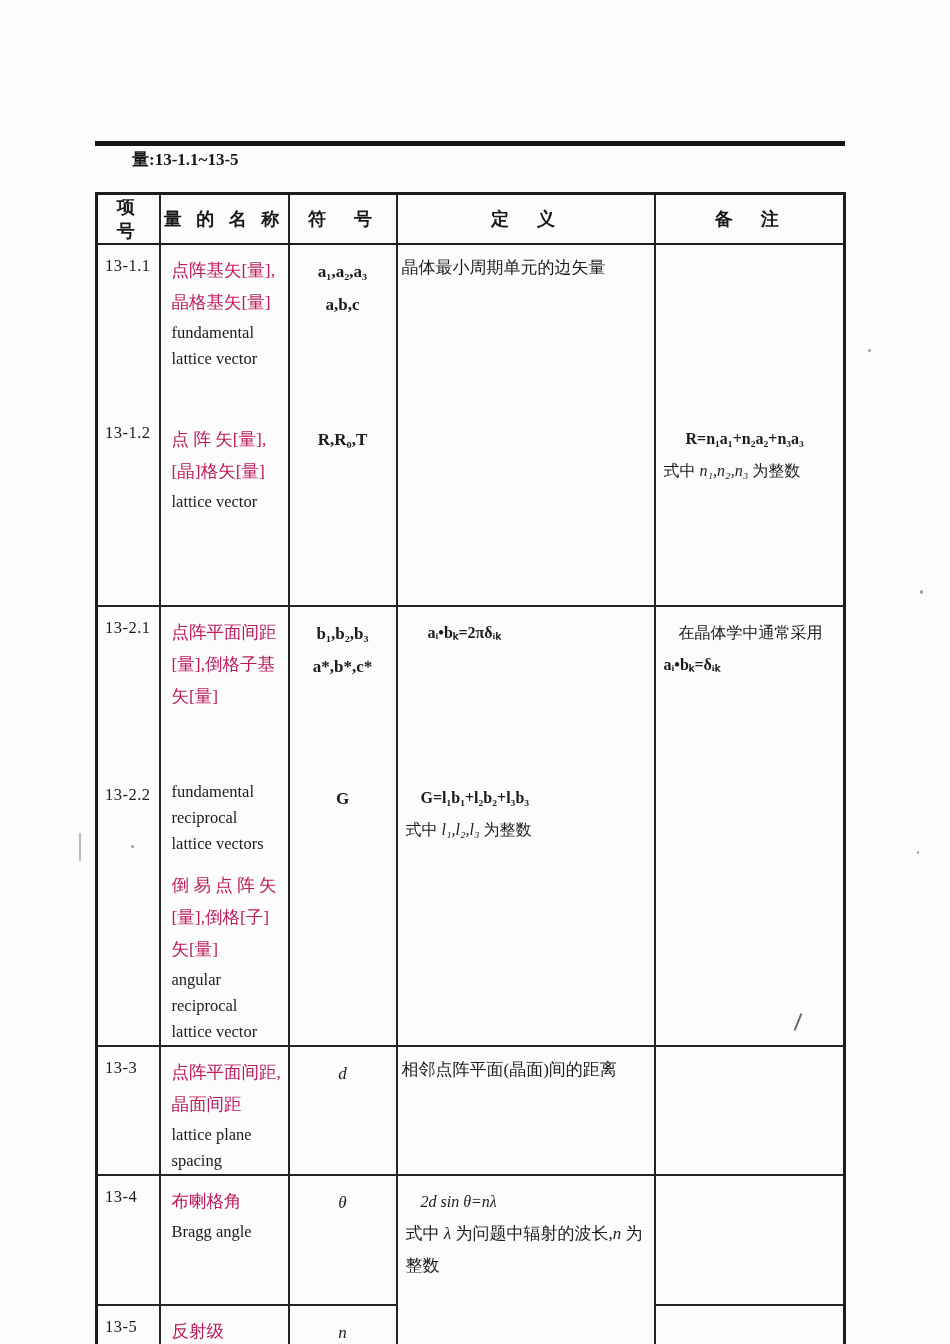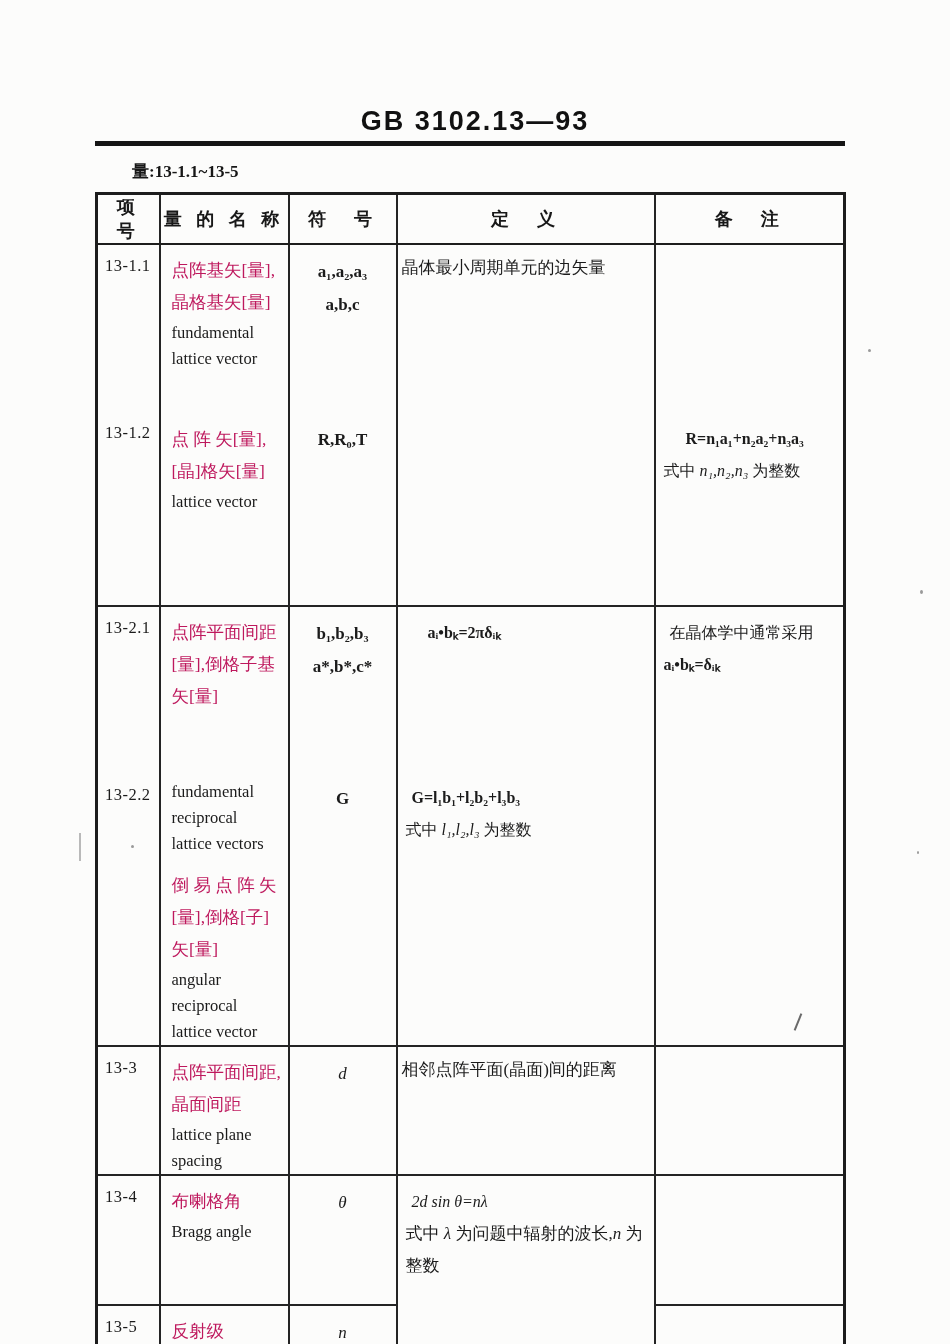--- a/index.html
+++ b/index.html
@@ -7,21 +7,21 @@
     position:relative; width:950px; height:1344px; margin:0 auto;
     background:#fcfcfb; color:#1b1b1b; overflow:hidden;
     font-family:"Liberation Serif", serif;
   }
   .title {
     position:absolute; top:106px; left:0; width:100%;
     text-align:center; font-family:"Liberation Sans", sans-serif;
     font-weight:bold; font-size:27px; letter-spacing:2px; color:#111;
   }
   .rule { position:absolute; left:95px; top:141px; width:750px; height:5px; background:#151515; }
-  .caption { position:absolute; left:132px; top:160px; font-size:17px; font-weight:bold; color:#171717; }
+  .caption { position:absolute; left:132px; top:148px; font-size:17px; font-weight:bold; color:#171717; }
 
   table.qt {
     position:absolute; left:95px; top:192px; width:748px;
     border-collapse:collapse; table-layout:fixed;
   }
   table.qt { border:3px solid #1d1d1d; }
   .qt th, .qt td { border:2px solid #242424; vertical-align:top; padding:0; }
   .qt th {
     height:46px; vertical-align:middle; text-align:center;
     font-size:18px; font-weight:bold; letter-spacing:5px; color:#181818;
@@ -32,38 +32,37 @@
   .name-zh { display:block; padding:9px 6px 0 11px; font-size:17.5px; line-height:32px; color:#be185d; }
   .name-en { display:block; padding:2px 6px 0 11px; font-size:16.5px; line-height:26px; }
   .sym { display:block; padding-top:10px; text-align:center; font-size:17px; line-height:33px; }
   .mv { font-weight:bold; font-family:"Liberation Serif", serif; }
   .mi { font-style:italic; font-weight:normal; font-family:"Liberation Serif", serif; }
   .def-center { display:block; padding:11px 4px 0 4px; text-align:left; font-size:17px; }
   .line { display:block; font-size:16px; line-height:32px; }
   .sub1 { height:170px; overflow:hidden; }
   .pad-t { padding-top:8px; }
   .ind8  { padding-left:8px; }
-  .ind22 { padding-left:14px; }
+  .ind22 { padding-left:23px; }
   .ind30 { padding-left:30px; }
   .wrap  { display:block; font-size:17px; line-height:32px; padding:0 6px 0 8px; }
   
   .tick-left { position:absolute; left:79px; top:833px; width:2px; height:28px; background:#b9b9b9; }
   .slash { position:absolute; left:797px; top:1013px; width:2px; height:18px; background:#6a6a6a; transform:rotate(22deg); }
   .speck { position:absolute; background:#9a9a9a; border-radius:50%; }
   .sp1 { left:868px; top:349px; width:3px; height:3px; }
   .sp2 { left:920px; top:590px; width:3px; height:4px; }
   .sp3 { left:131px; top:845px; width:3px; height:3px; }
   .sp4 { left:917px; top:851px; width:2px; height:3px; }
 </style>
 </head>
 <body>
 
 <div class="page">
 
-  <div class="title">GB 3102.13—93</div>
   <div class="rule"></div>
   <div class="caption">量:13-1.1~13-5</div>
 
   <table class="qt">
     <colgroup>
       <col style="width:63px">
       <col style="width:129px">
       <col style="width:108px">
       <col style="width:258px">
       <col style="width:190px">

